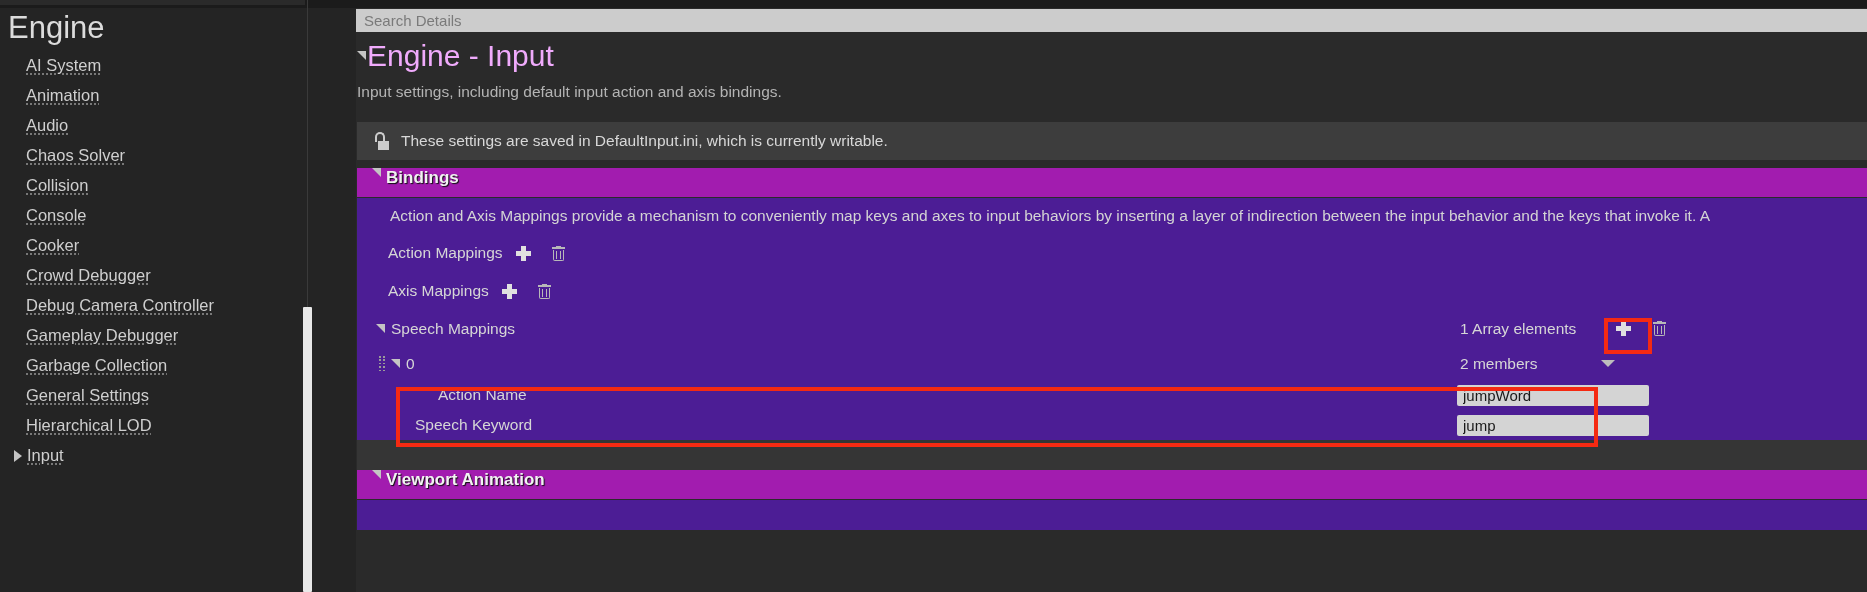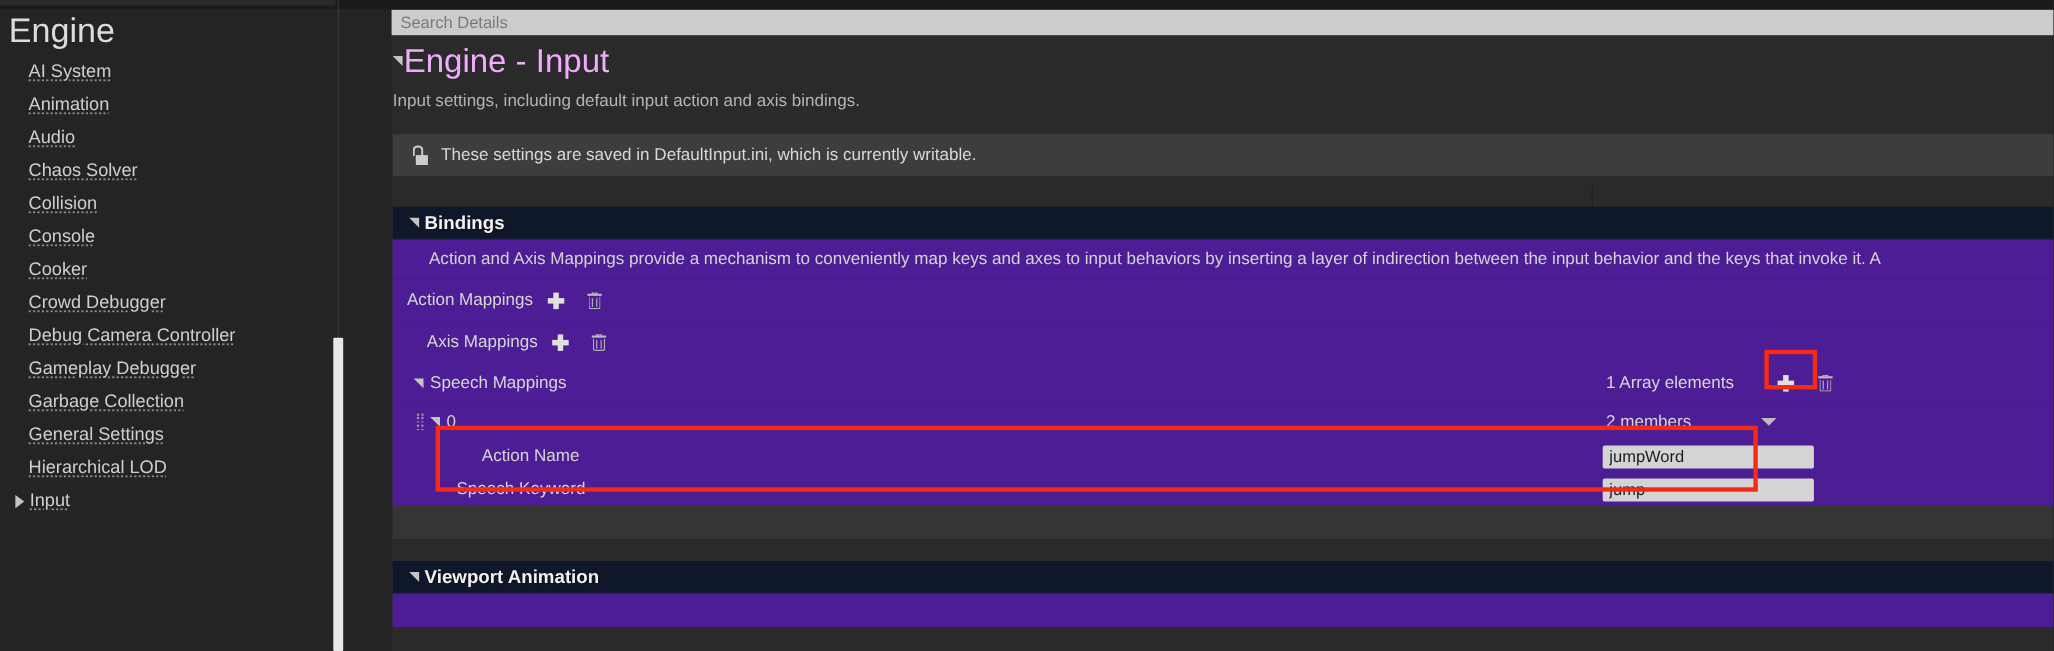--- a/index.html
+++ b/index.html
@@ -149,25 +149,24 @@
   .prop-area { position: absolute; left: 39px; top: 168px; right: 0; bottom: 0; }
 
   .col-divider {
     position: absolute; top: 0; bottom: 0;
     width: 1px; background: #1e1e1e;
   }
 
   .cat-header {
     position: relative;
     height: 30px;
-    background: #0f172a;
-    display: flex; align-items: center;
+    background: #a21caf;
+    display: flex; align-items: flex-start;
     padding-left: 15px;
     border-bottom: 1px solid #2b2b2b;
-    margin-top: 20px;
   }
   .cat-header .tri-down-left { margin-right: 5px; }
   .cat-title {
     font-size: 17px; color: #f2f2f2; font-weight: bold;
     text-shadow: 1px 1px 1px #111;
   }
 
   .row {
     position: relative;
     display: flex; align-items: center;
@@ -363,21 +362,21 @@
       <div class="cat-header">
         <span class="tri tri-down-left"></span>
         <span class="cat-title">Bindings</span>
       </div>
 
       <div class="row" style="height:36px;">
         <div class="row-desc">Action and Axis Mappings provide a mechanism to conveniently map keys and axes to input behaviors by inserting a layer of indirection between the input behavior and the keys that invoke it. A</div>
       </div>
 
       <div class="row" style="height:38px;">
-        <div class="row-label-cell" style="padding-left:13px;">
+        <div class="row-label-cell" style="padding-left:31px;">
           <span class="row-label">Action Mappings</span>
           <span class="icon-btn" style="margin-left:10px;">
             <span class="plus-glyph"></span>
           </span>
           <span class="icon-btn" style="margin-left:13px;">
             <span class="trash-glyph">
               <span class="lid"></span>
                 <span class="handle"></span>
                 <span class="can"></span>
               <span class="bar" style="left:4px;"></span>

